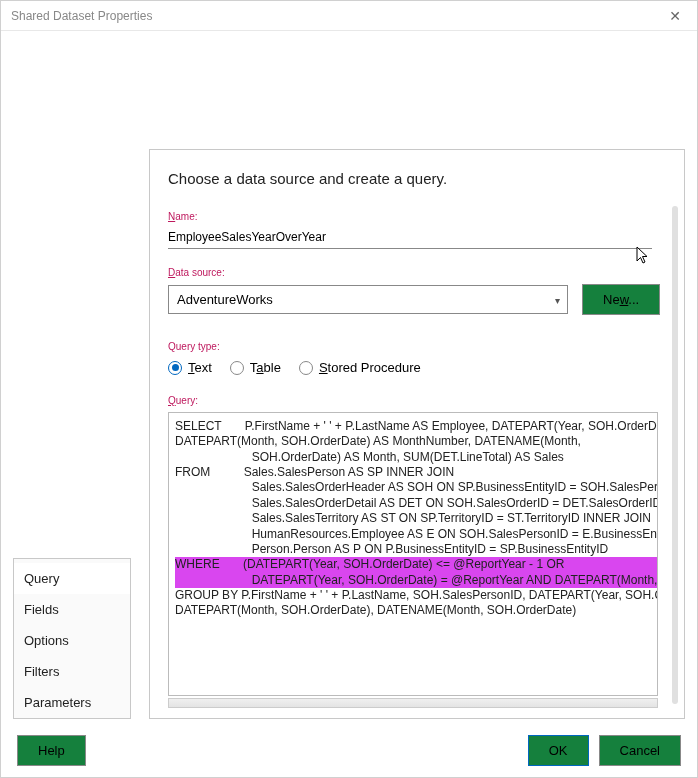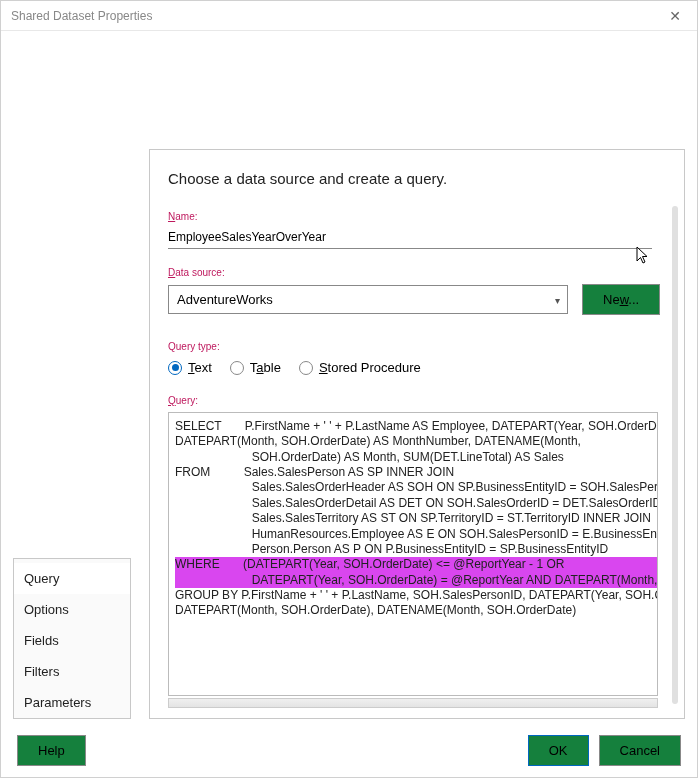--- a/index.html
+++ b/index.html
@@ -41,22 +41,22 @@
 
 <div class="window">
   <div class="titlebar">
     <span>Shared Dataset Properties</span>
     <span class="close-x">✕</span>
   </div>
 
   <div class="body">
     <div class="nav">
       <div class="nav-item active">Query</div>
+      <div class="nav-item">Fields</div>
       <div class="nav-item">Options</div>
-      <div class="nav-item">Fields</div>
       <div class="nav-item">Filters</div>
       <div class="nav-item">Parameters</div>
     </div>
 
     <div class="pane">
       <div class="scroll-edge"></div>
 
       <h2>Choose a data source and create a query.</h2>
 
       <svg class="cursor" width="16" height="20" viewBox="0 0 16 20">

